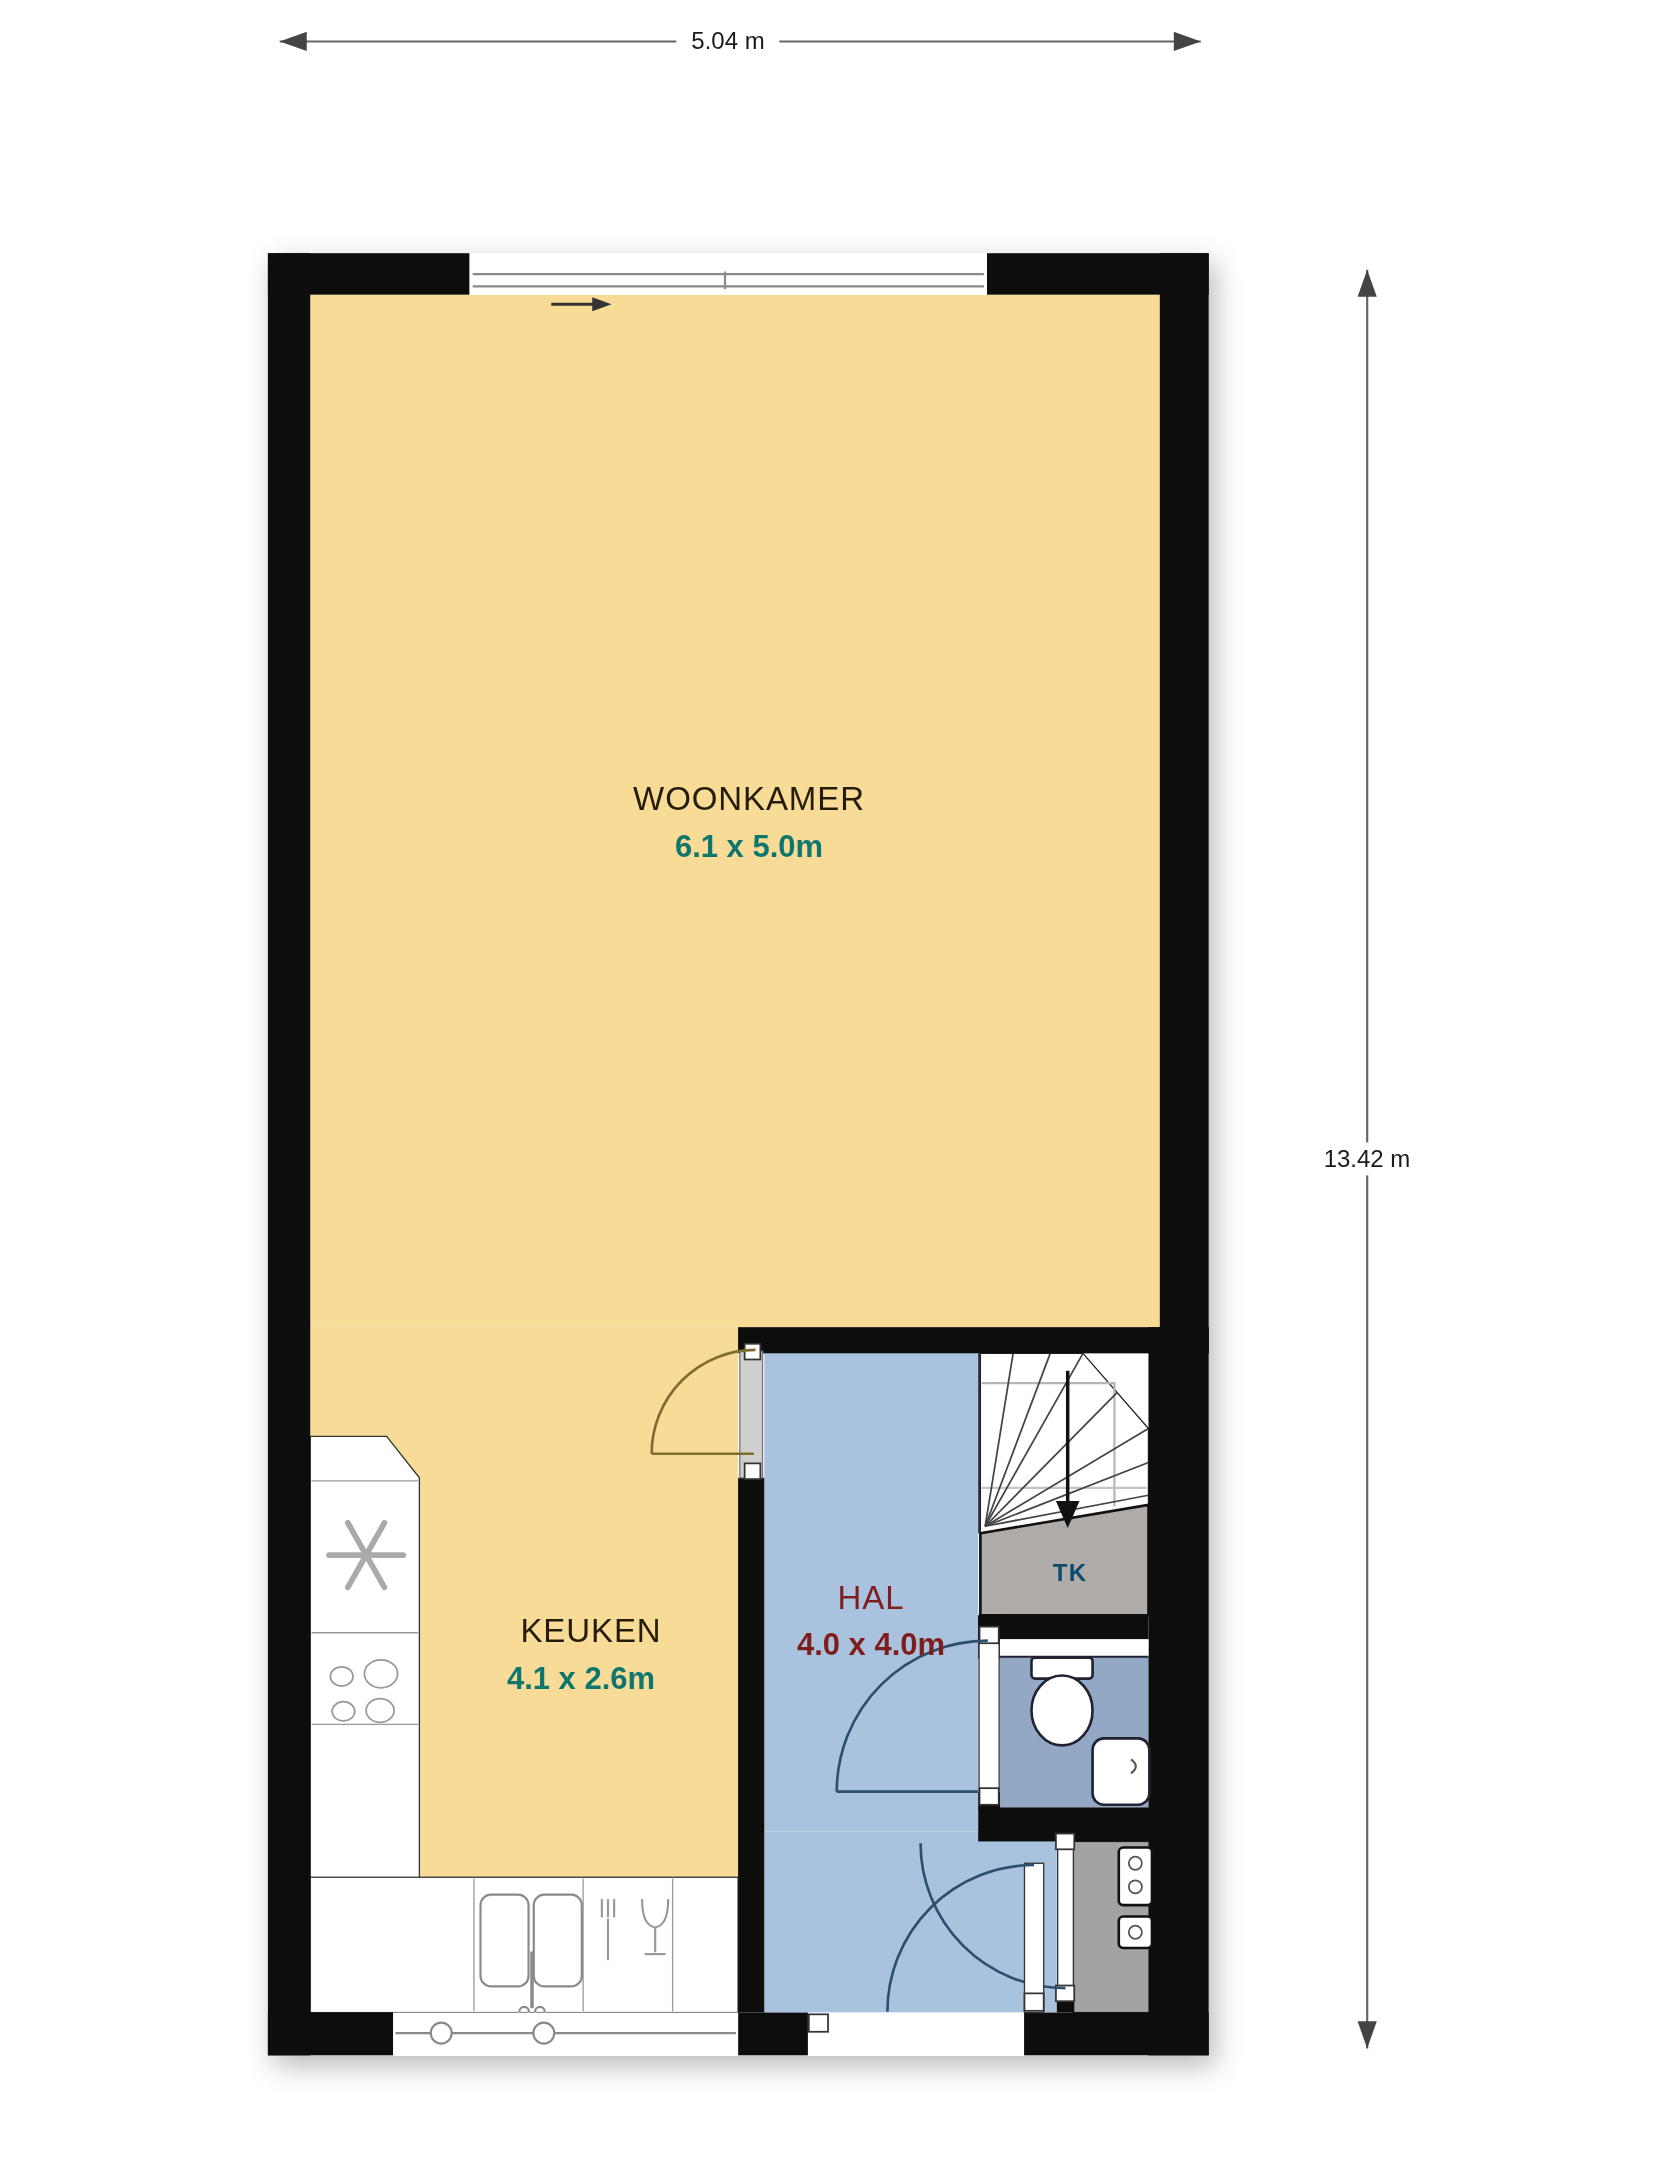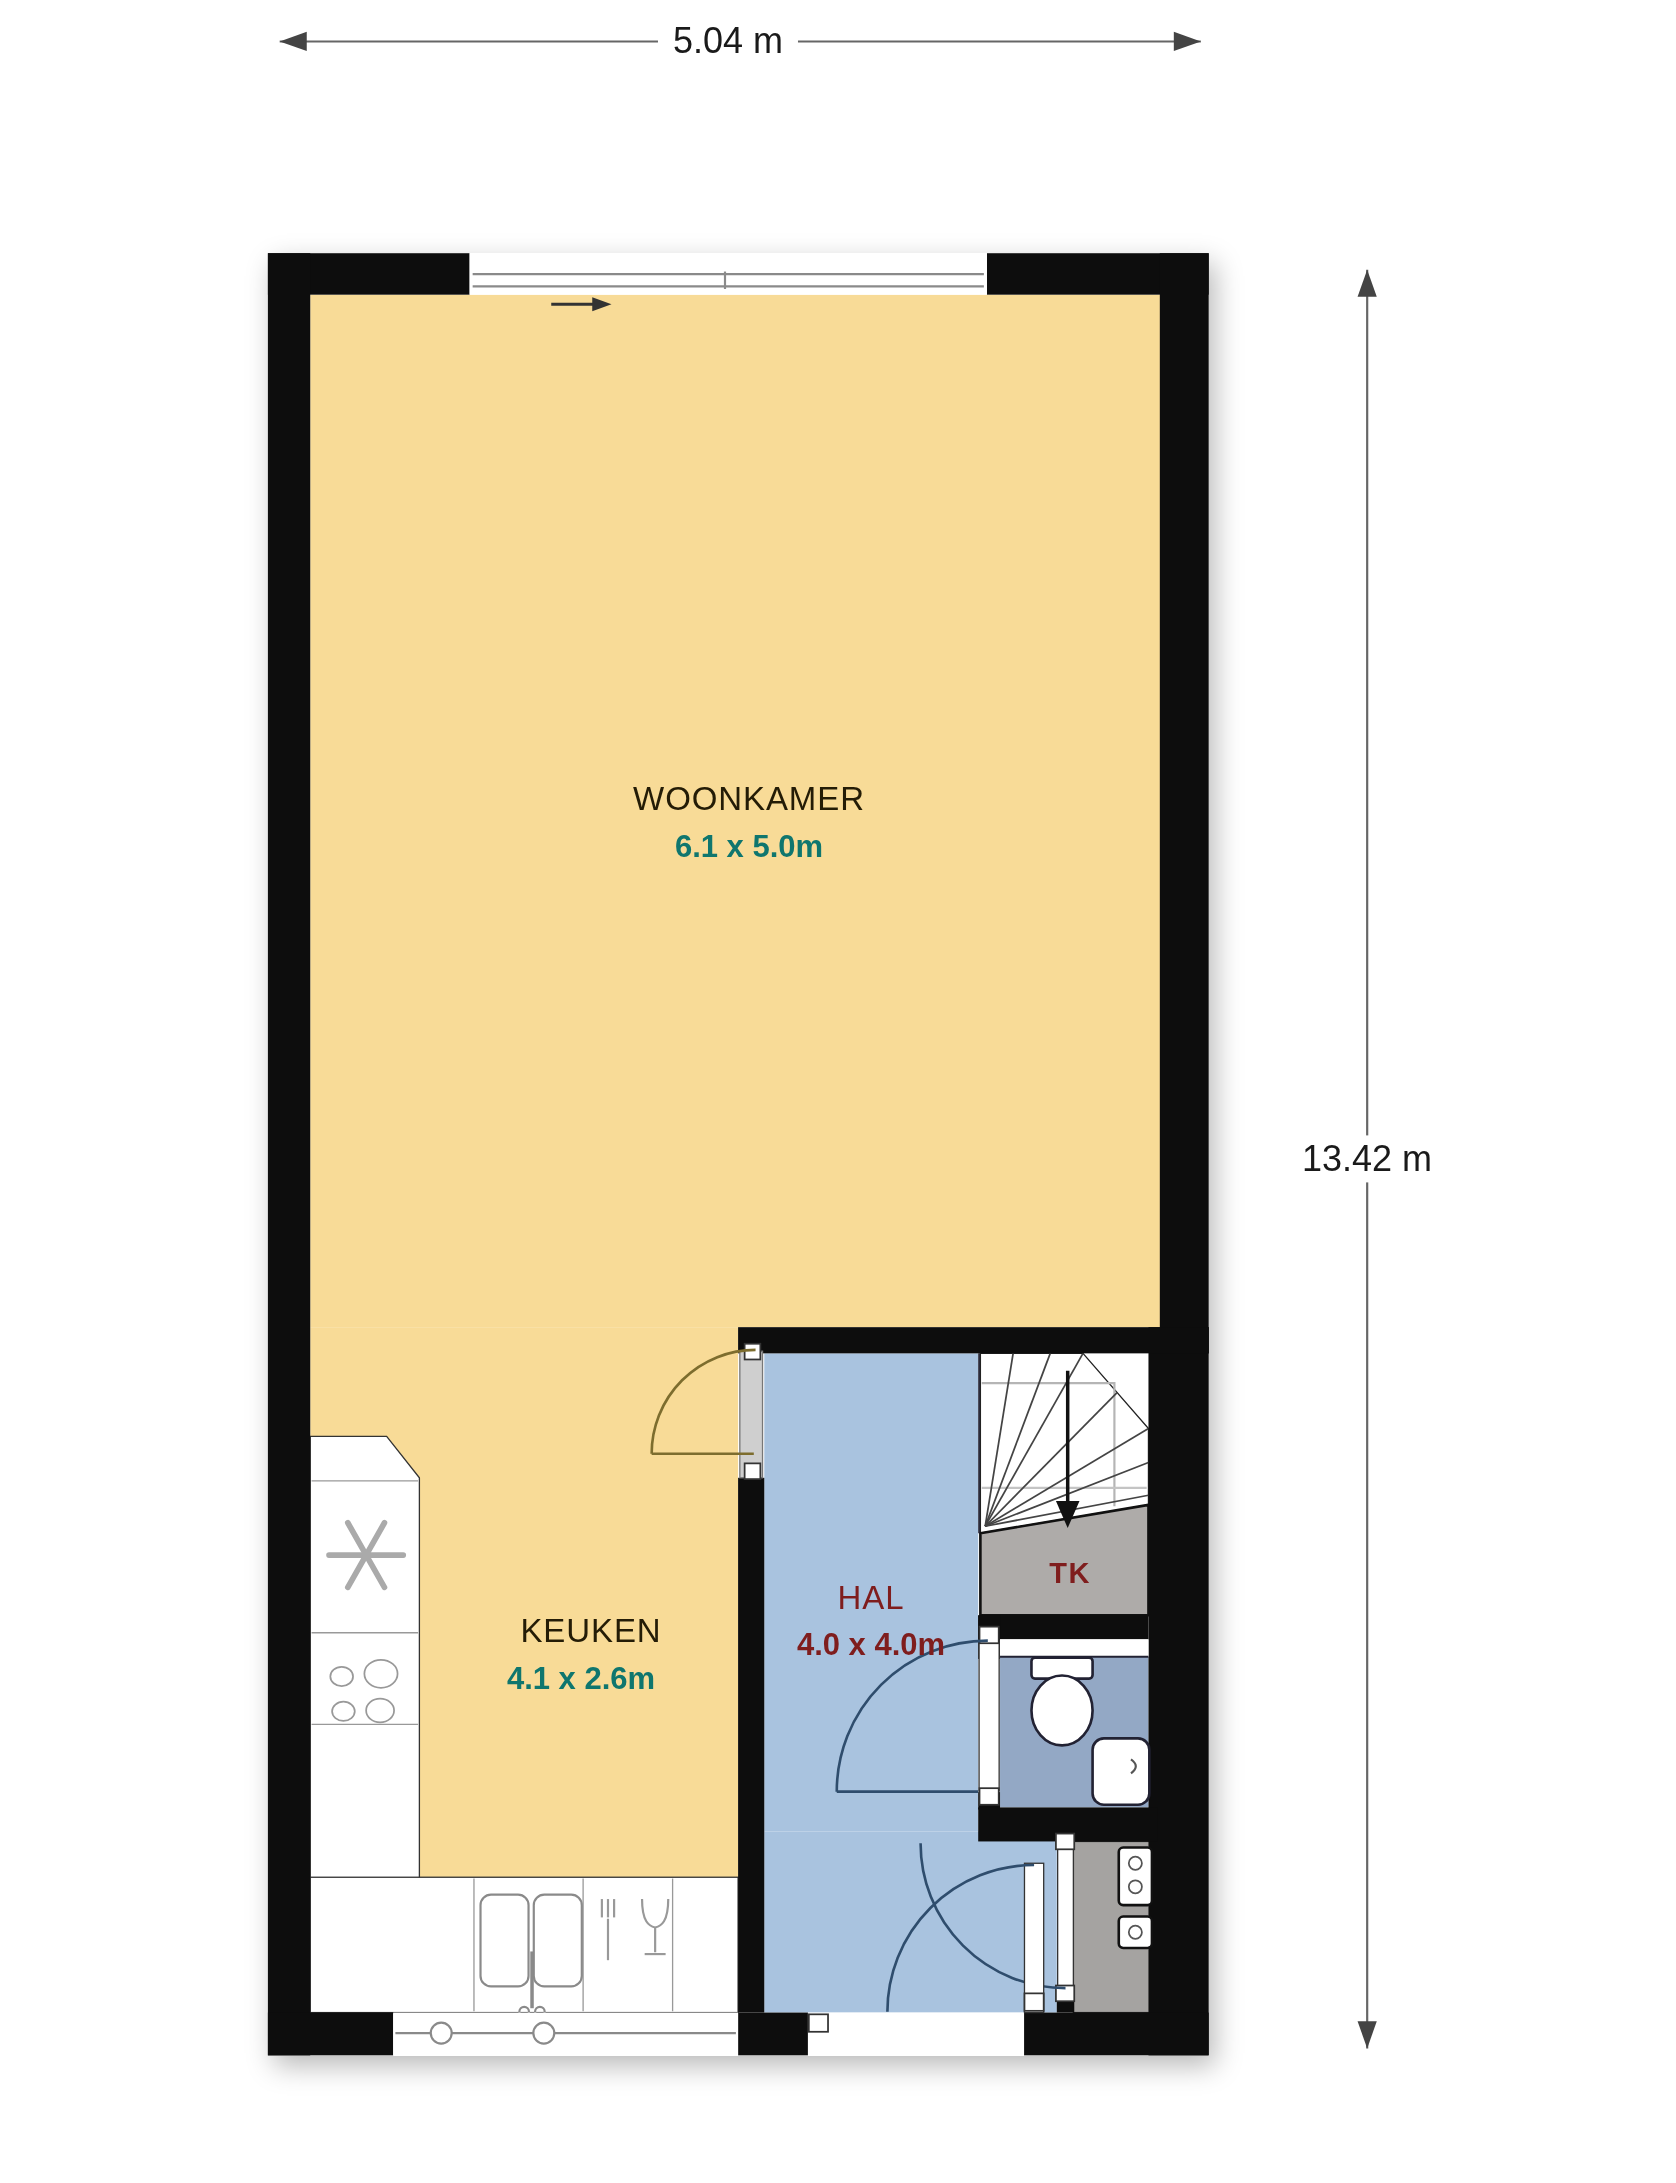--- a/index.html
+++ b/index.html
@@ -3,22 +3,22 @@
 <meta charset="utf-8">
 <style>
   html,body{margin:0;padding:0;background:#ffffff;}
   body{width:1677px;height:2371px;position:relative;font-family:"Liberation Sans",sans-serif;overflow:hidden;}
   #plan-shadow{position:absolute;left:268px;top:253px;width:941px;height:1803px;box-shadow:6.1px 9.6px 26px rgba(0,0,0,.28);}
   svg{position:absolute;left:0;top:0;}
   .lbl{position:absolute;transform:translate(-50%,-50%);white-space:nowrap;text-align:center;}
   .room-name{font-weight:normal;font-size:33px;color:#241c06;letter-spacing:0.9px;}
   .room-size{font-weight:bold;font-size:31px;color:#0f766e;}
   .hal-col{color:#7f1d1d;}
-  .tk-name{font-weight:bold;font-size:29px;color:#7f1d1d;letter-spacing:1.3px;}
-  .dim{font-size:36px;color:#1a1a1a;background:#fff;padding:2.6px 15px;}
+  .tk-name{font-weight:bold;font-size:24px;color:#0c4a6e;letter-spacing:1.3px;}
+  .dim{font-size:24px;color:#1a1a1a;background:#fff;padding:2.6px 15px;}
 </style>
 </head>
 <body>
 
 <div id="plan-shadow"></div>
 
 <svg viewBox="0 0 3840 5431" width="1677" height="2371">
 
   <g>
     <rect x="710" y="675" width="1960" height="2365" fill="#F8DB97"></rect>

